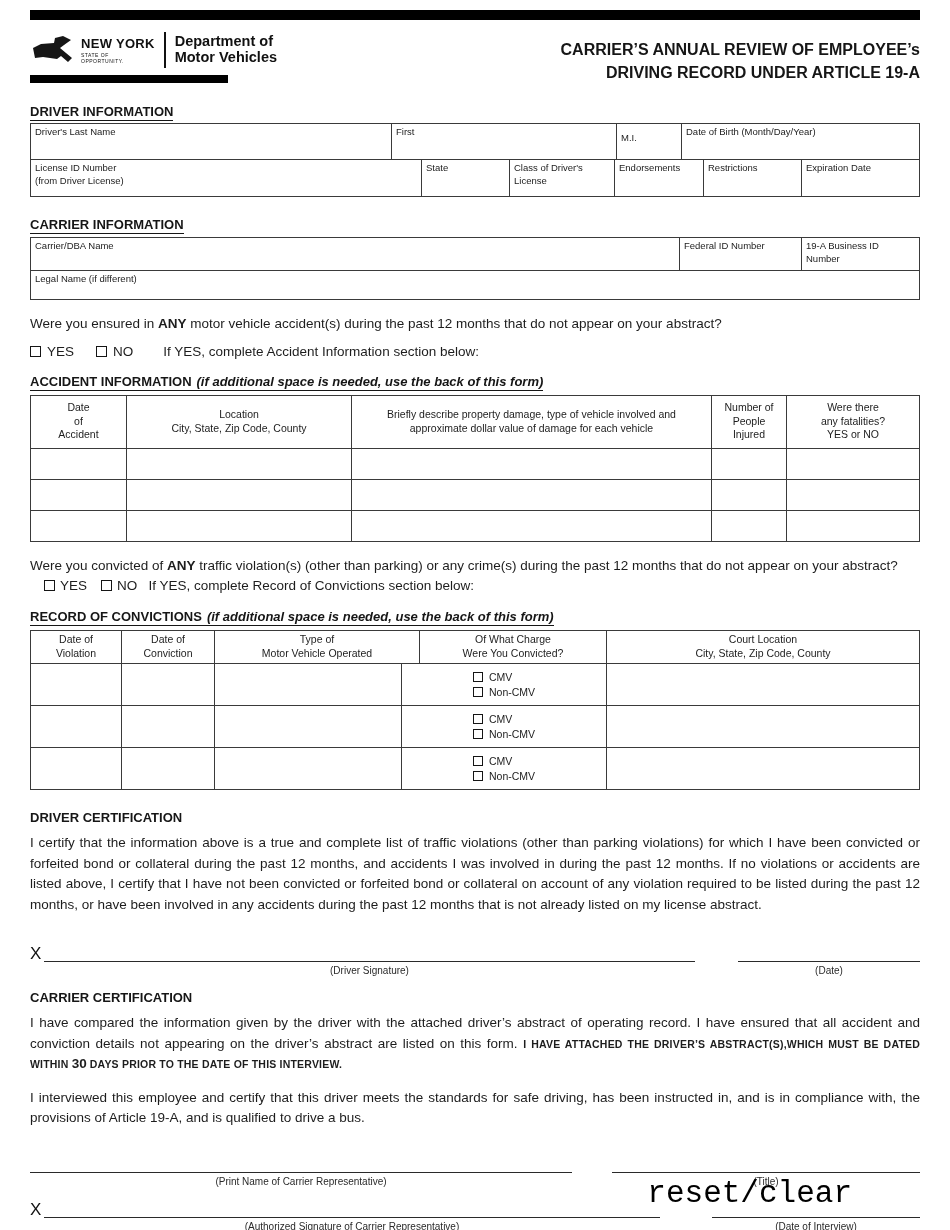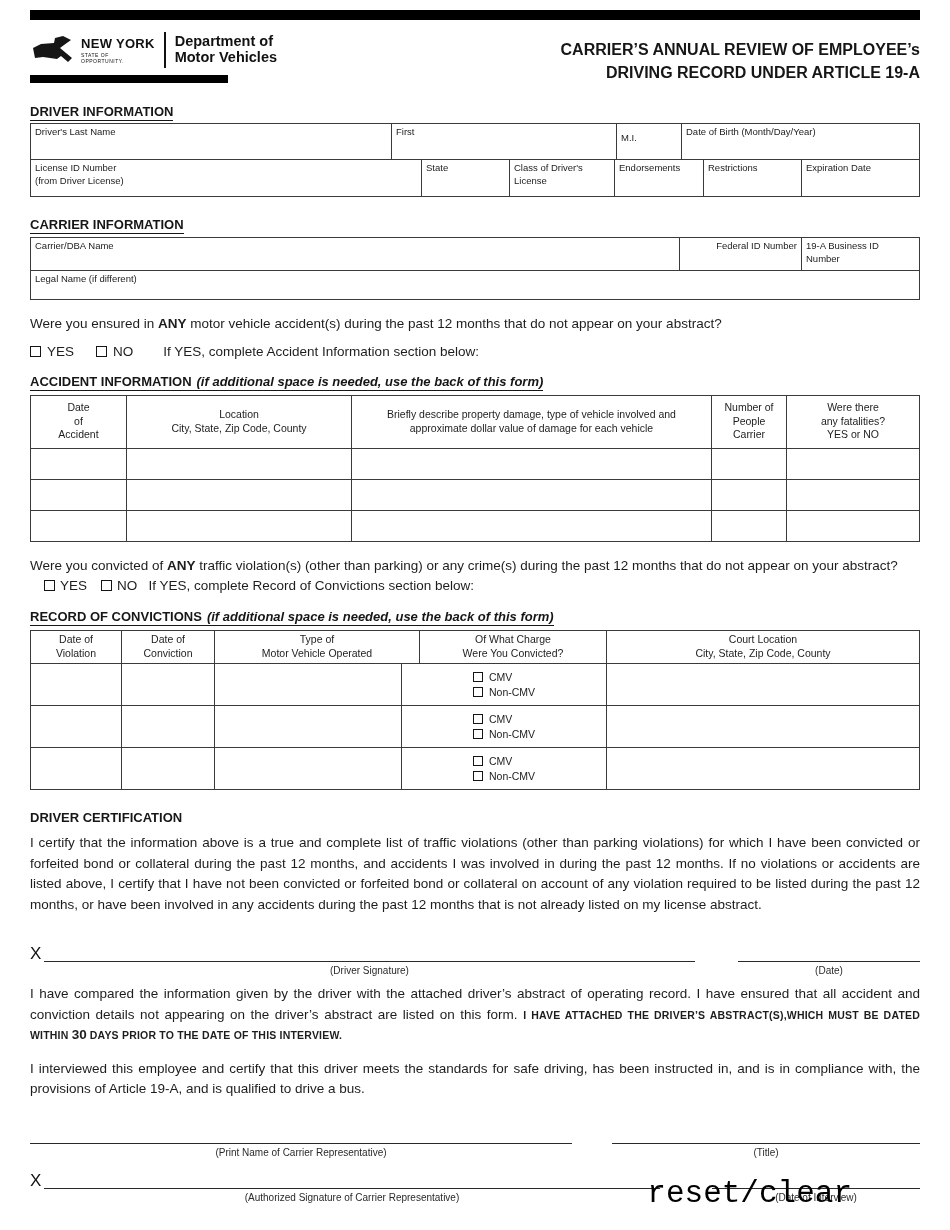--- a/index.html
+++ b/index.html
@@ -159,21 +159,21 @@
   </div>
 
   <div class="sec-head mt-carrier">
     <span class="ul">CARRIER INFORMATION</span>
   </div>
   <div class="ftable">
     <div class="frow" style="height:32px;">
       <div class="fcell" style="width:648px;">
         <span class="flabel">Carrier/DBA Name</span>
       </div>
-      <div class="fcell" style="width:122px;text-align:right;">
+      <div class="fcell" style="width:122px;">
         <span class="flabel">Federal ID Number</span>
       </div>
       <div class="fcell" style="flex:1;">
         <span class="flabel">19-A Business ID Number</span>
       </div>
     </div>
     <div class="frow" style="height:29px;">
       <div class="fcell" style="flex:1;">
         <span class="flabel">Legal Name (if different)</span>
       </div>
@@ -196,21 +196,21 @@
     <div class="frow" style="height:52px;">
       <div class="fcell hcell" style="width:95px;">Date
 of
 Accident</div>
       <div class="fcell hcell" style="width:225px;">Location
 City, State, Zip Code, County</div>
       <div class="fcell hcell" style="width:360px;">Briefly describe property damage, type of vehicle involved and
 approximate dollar value of damage for each vehicle</div>
       <div class="fcell hcell" style="width:75px;">Number of
 People
-Carrier</div>
+Injured</div>
       <div class="fcell hcell" style="flex:1;">Were there
 any fatalities?
 YES  or  NO</div>
     </div>
     <div class="frow" style="height:31px;">
       <div class="fcell" style="width:95px;"></div>
       <div class="fcell" style="width:225px;"></div>
       <div class="fcell" style="width:360px;"></div>
       <div class="fcell" style="width:75px;"></div>
       <div class="fcell" style="flex:1;"></div>
@@ -319,20 +319,23 @@
     <span class="gap43"></span>
     <span class="sigline w182"></span>
   </div>
   <div class="siglabelrow">
     <span class="w14"></span>
     <span class="grow center">(Driver Signature)</span>
     <span class="gap43"></span>
     <span class="w182 center">(Date)</span>
   </div>
 
+  <div class="sec-head" style="margin-top:14px;">
+    <span>CARRIER CERTIFICATION</span>
+  </div>
   <div class="cert-text"><span>I have compared the information given by the driver with the attached driver’s abstract of operating record. I have ensured that all accident and conviction details not appearing on the driver’s abstract are listed on this form. </span><span class="smallcaps">I HAVE ATTACHED THE DRIVER’S ABSTRACT(S),WHICH MUST BE DATED WITHIN </span><span class="boldnum">30</span><span class="smallcaps"> DAYS PRIOR TO THE DATE OF THIS INTERVIEW.</span></div>
   <div class="cert-text" style="margin-top:13px;">I interviewed this employee and certify that this driver meets the standards for safe driving, has been instructed in, and is in compliance with, the provisions of Article 19-A, and is qualified to drive a bus.</div>
 
   <div class="sigrow mt-print">
     <span class="sigline w542"></span>
     <span class="gap40"></span>
     <span class="sigline grow"></span>
   </div>
   <div class="siglabelrow">
     <span class="w542 center">(Print Name of Carrier Representative)</span>

